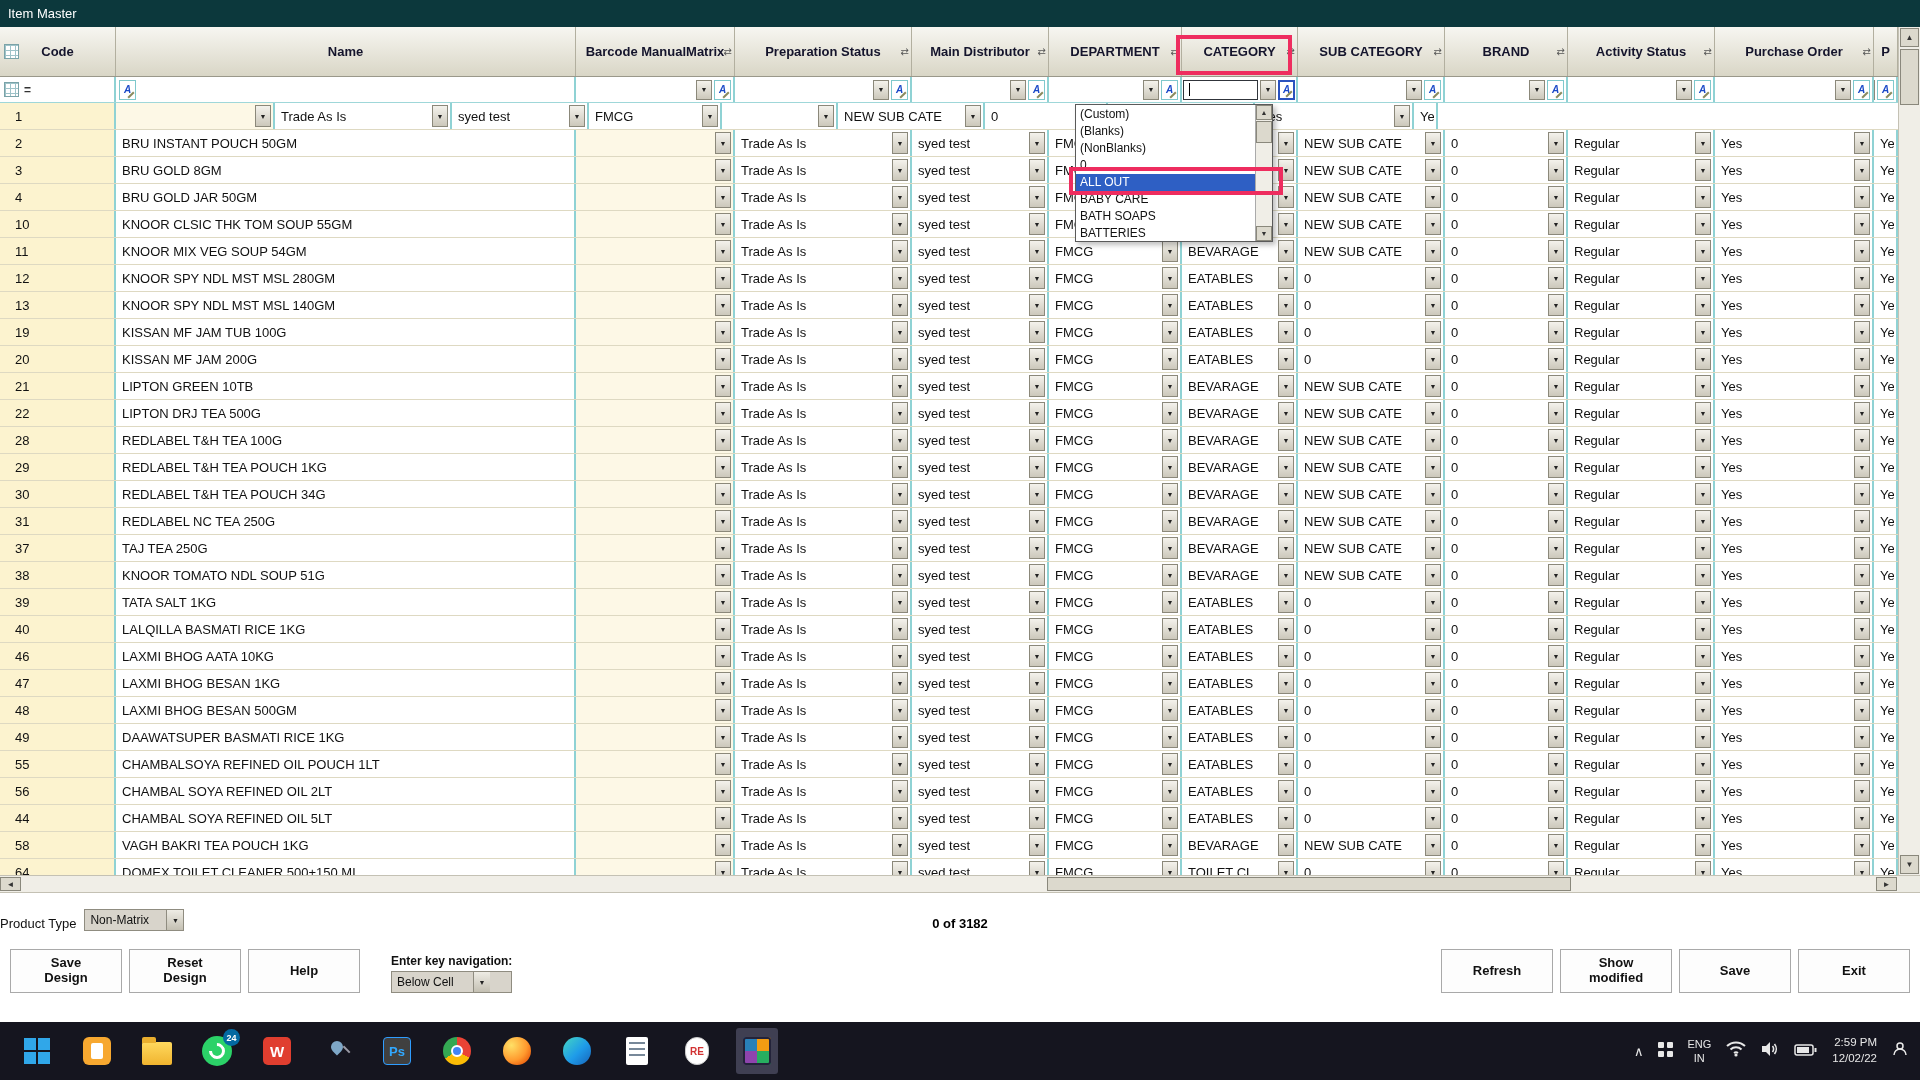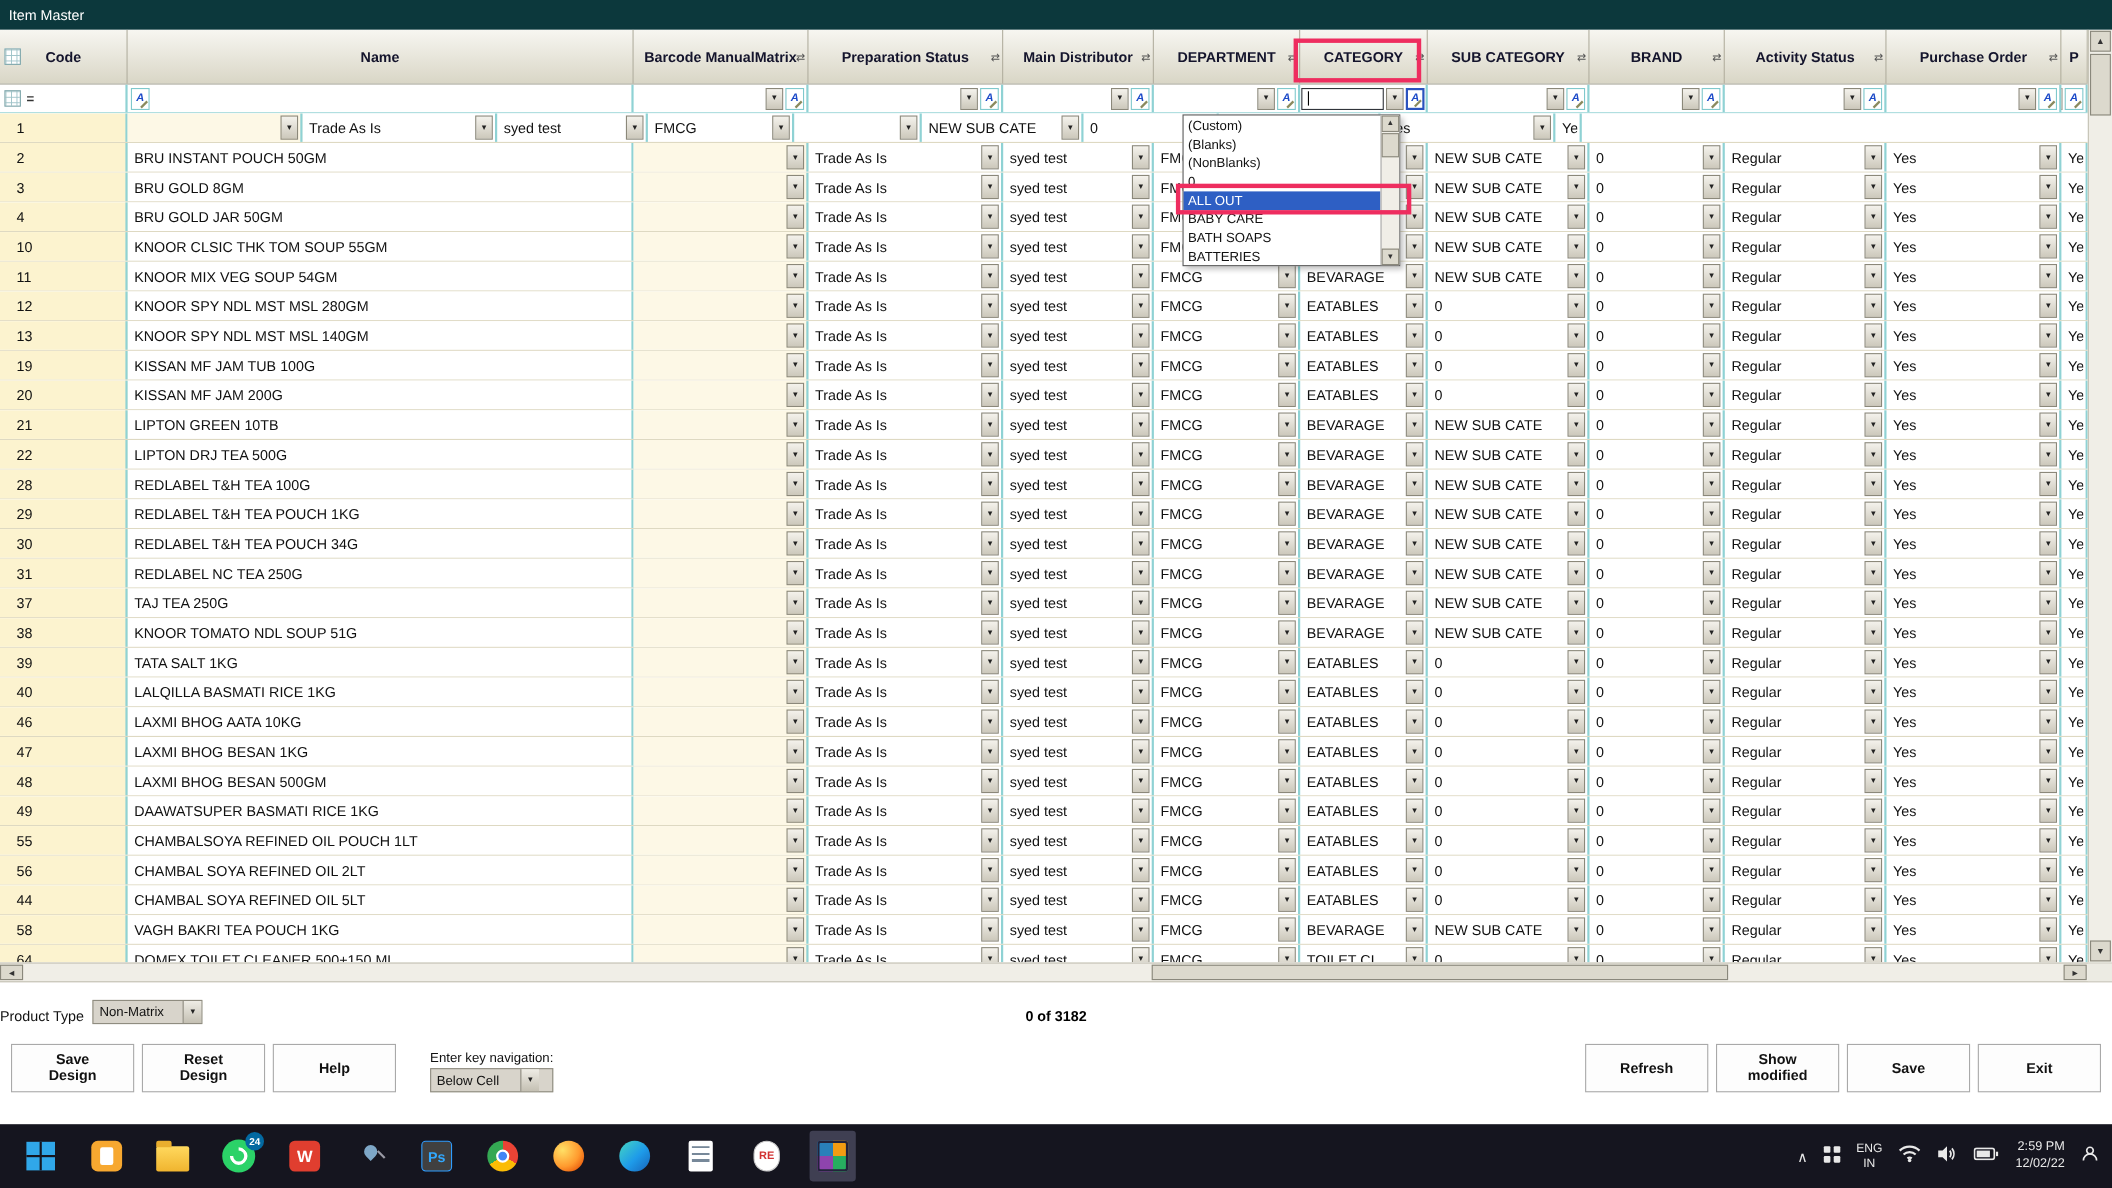--- a/index.html
+++ b/index.html
@@ -116,21 +116,21 @@
                 font-size:7px; color:#222; }
   .count { position:absolute; left:50%; transform:translateX(-50%); font-size:13px;
            font-weight:bold; color:#000; }
 
   .btnrow { display:flex; align-items:flex-end; gap:7px; padding:0 10px; margin-top:16px; height:46px; }
   .btn { width:112px; height:44px; background:#fdfdfd; border:1px solid #a9a9a9;
          font-weight:bold; font-size:13px; color:#111; display:flex; align-items:center;
          justify-content:center; text-align:center; white-space:pre-line; line-height:1.15; }
   .enterblock { display:flex; flex-direction:column; justify-content:flex-end; gap:3px;
                 margin-left:24px; height:46px; }
-  .enterblock .elabel { font-size:12px; font-weight:normal; color:#111; }
+  .enterblock .elabel { font-size:12px; font-weight:bold; color:#111; }
   .spacer { flex:1; }
 
   
   .taskbar { position:absolute; left:0; right:0; bottom:0; height:58px; background:var(--taskbar-bg);
              display:flex; align-items:center; z-index:100; }
   .tb-icons { display:flex; align-items:center; gap:18px; padding-left:16px; }
   .tb-item { position:relative; width:42px; height:46px; display:flex; align-items:center;
              justify-content:center; border-radius:3px; }
   .tb-item.active { background:#3f3f52; }
   .badge { position:absolute; top:1px; right:-2px; min-width:17px; height:17px; border-radius:9px;

